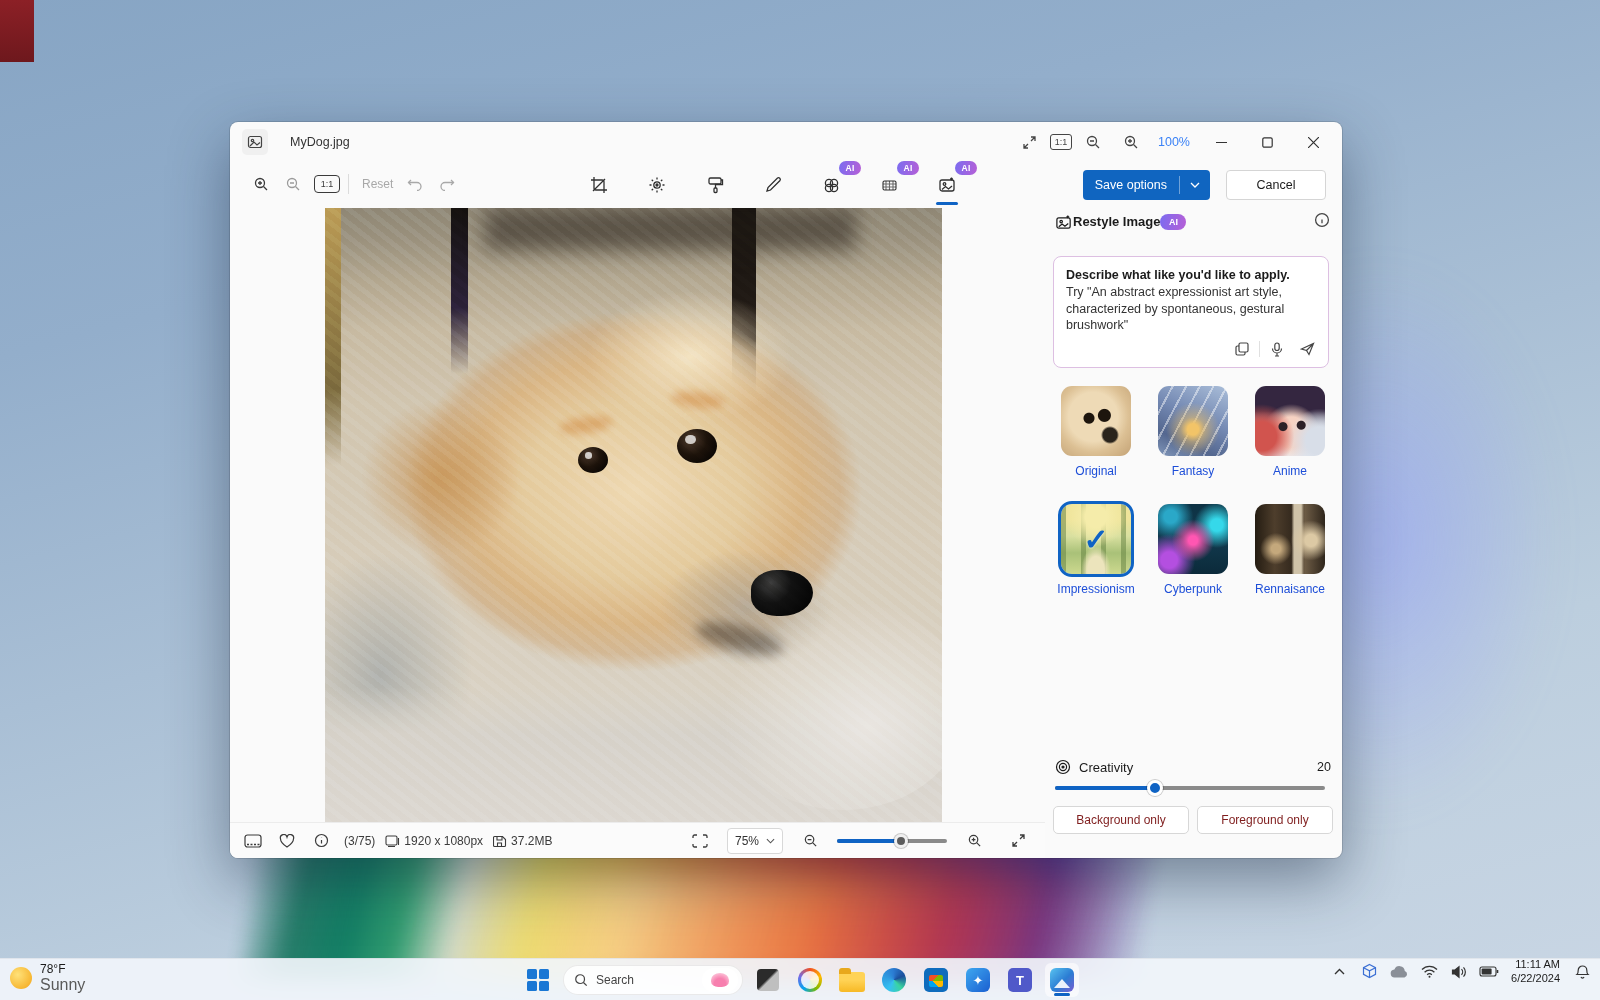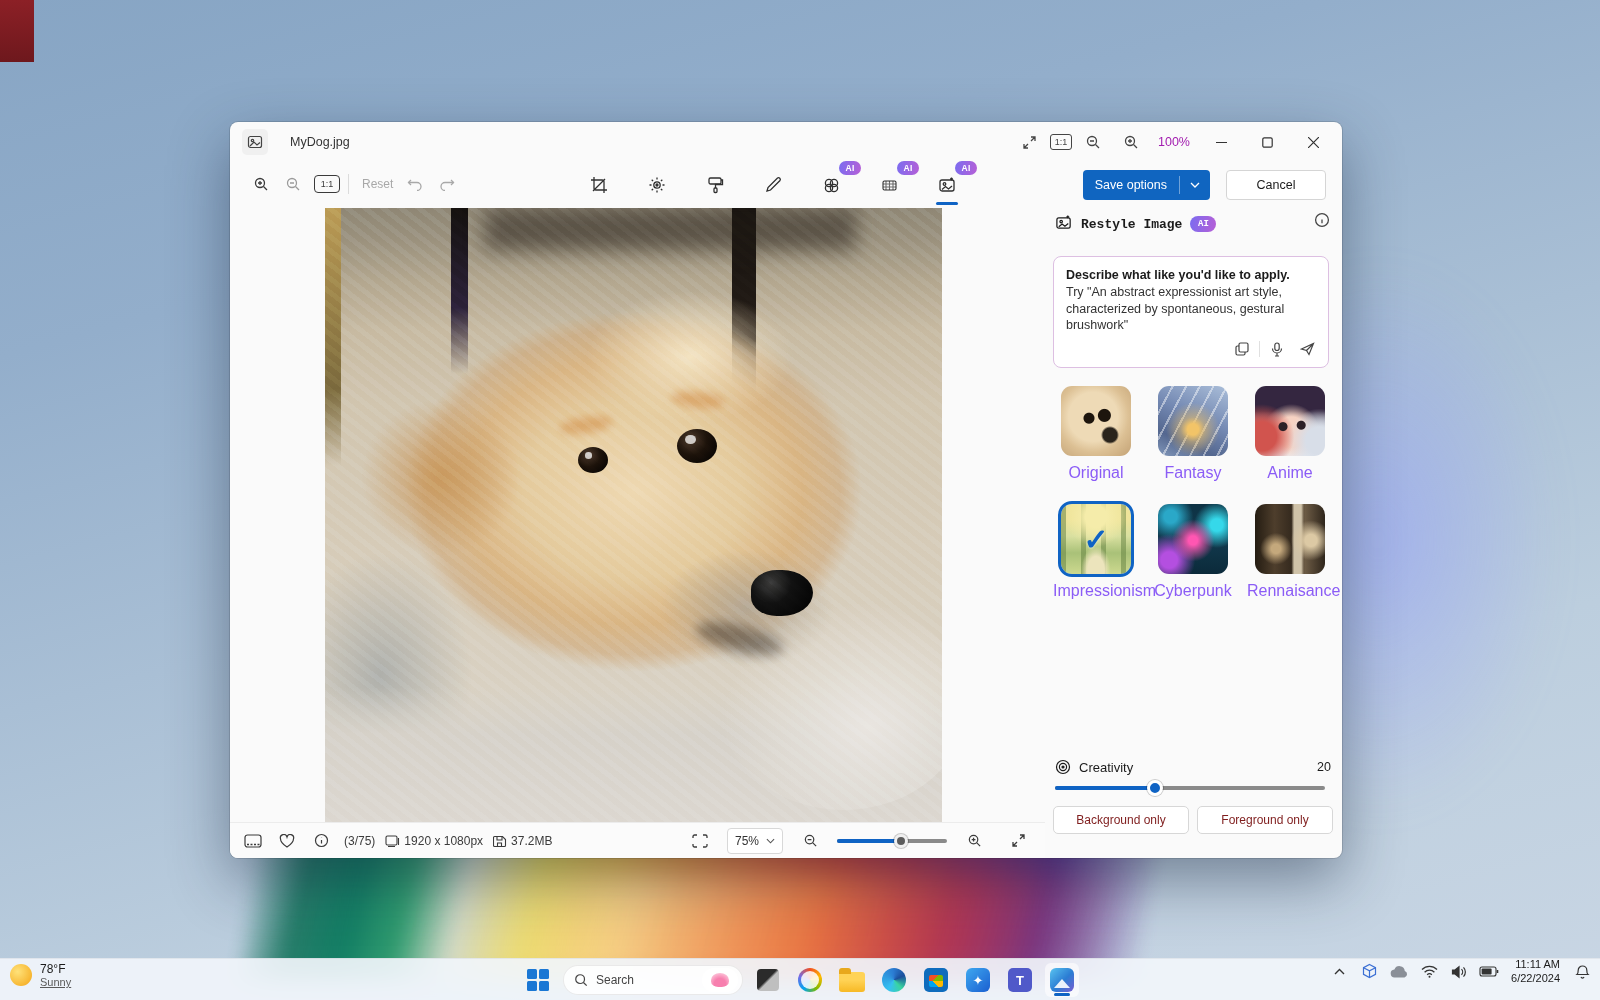--- a/index.html
+++ b/index.html
@@ -30,21 +30,21 @@
     box-shadow:0 22px 60px rgba(20,35,60,.45), 0 0 0 1px rgba(0,0,0,.12); color:#1b1b1b; }
 
   
   .titlebar { position:absolute; left:0; top:0; width:100%; height:40px; display:flex; align-items:center; }
   .app-tile { width:26px; height:26px; margin-left:12px; border-radius:5px; background:#f0f0f0;
     display:flex; align-items:center; justify-content:center; color:#444; }
   .title-text { margin-left:22px; font-size:12.5px; color:#333; }
   .title-right { position:absolute; right:8px; top:0; height:40px; display:flex; align-items:center; gap:4px; }
   .tbtn { width:34px; height:30px; display:flex; align-items:center; justify-content:center;
     color:#444; border-radius:4px; }
-  .zoom-pct { font-size:12.5px; color:#a21caf; padding:0 6px; }
+  .zoom-pct { font-size:12.5px; color:#3b82f6; padding:0 6px; }
   .winbtn { width:42px; height:34px; display:flex; align-items:center; justify-content:center; color:#333; }
 
   
   .toolbar { position:absolute; left:0; top:42px; width:100%; height:44px; }
   .tool-left { position:absolute; left:16px; top:6px; display:flex; align-items:center; gap:2px; }
   .tl-btn { height:28px; min-width:30px; padding:0 5px; display:flex; align-items:center; justify-content:center;
     color:#3a3a3a; font-size:12px; border-radius:4px; }
   .tl-btn.disabled { color:#a8a8a8; }
   .v-div { width:1px; height:20px; background:#dcdcdc; margin:0 6px; }
   .tool-center { position:absolute; left:352px; top:4px; display:flex; align-items:center; gap:24px; }
@@ -116,38 +116,38 @@
   .zoom-select { height:26px; width:56px; border:1px solid #d8d8d8; border-radius:4px; background:#fff;
     display:flex; align-items:center; justify-content:space-between; padding:0 7px; font-size:12px; color:#333; }
   .zslider { position:relative; width:110px; height:4px; border-radius:2px; background:#8a8a8a; }
   .zslider .fill { position:absolute; left:0; top:0; height:4px; width:58%; border-radius:2px; background:#0f63c4; }
   .zslider .thumb { position:absolute; left:58%; top:50%; transform:translate(-50%,-50%);
     width:14px; height:14px; border-radius:50%; background:#5c5c5c; border:3px solid #f0f0f0;
     box-shadow:0 0 0 1px rgba(0,0,0,.2); }
 
   
   .panel { position:absolute; left:815px; top:86px; width:297px; height:650px; }
-  .panel-head { position:absolute; left:10px; top:6px; display:flex; align-items:flex-end; gap:8px; color:#1b1b1b;font-family:Liberation Mono, monospace; }
+  .panel-head { position:absolute; left:10px; top:6px; display:flex; align-items:flex-start; color:#1b1b1b; }
   .panel-head .ttl { font-size:13px; font-weight:bold; }
   .ai-badge { width:26px; height:16px; border-radius:9px; background:linear-gradient(100deg,#7b6cf0,#b65fd6);
     color:#fff; font-size:9px; font-weight:bold; display:flex; align-items:center; justify-content:center; }
   .info-btn { position:absolute; right:12px; top:4px; color:#444; }
 
   .prompt { position:absolute; left:8px; top:48px; width:276px; height:112px; background:#fff;
     border:1px solid #ddbfe2; border-radius:8px; padding:10px 12px; }
   .prompt .p1 { font-size:12.5px; font-weight:bold; color:#1b1b1b; line-height:1.3; }
   .prompt .p2 { font-size:12.5px; color:#333; line-height:1.3; margin-top:1px; }
   .prompt-icons { position:absolute; right:8px; bottom:6px; display:flex; align-items:center; gap:4px; color:#454545; }
   .pi-btn { width:26px; height:24px; display:flex; align-items:center; justify-content:center; border-radius:4px; }
   .pi-div { width:1px; height:16px; background:#e0e0e0; }
 
   .styles-grid { position:absolute; left:8px; top:178px; width:280px; }
   .thumb-wrap { position:absolute; width:86px; text-align:center; }
   .thumb { width:70px; height:70px; margin:0 auto; border-radius:11px; position:relative; overflow:hidden; }
-  .thumb-label { margin-top:8px; font-size:16px; color:#8b5cf6; }
+  .thumb-label { margin-top:8px; font-size:12px; color:#1d4ed8; }
   .thumb.selected { outline:3px solid #0f63c4; outline-offset:0; }
   .check { position:absolute; inset:0; display:flex; align-items:center; justify-content:center;
     color:#0f63c4; font-size:30px; font-weight:bold; text-shadow:0 1px 2px rgba(255,255,255,.5); }
 
   .t-original { background:
     radial-gradient(circle at 40% 46%, #1d150d 0 5px, rgba(0,0,0,0) 6px),
     radial-gradient(circle at 62% 42%, #1d150d 0 6px, rgba(0,0,0,0) 7px),
     radial-gradient(circle at 70% 70%, #2a241c 0 7px, rgba(0,0,0,0) 9px),
     radial-gradient(circle at 46% 44%, #eedab6 0 45%, #dcc094 65%, #c3a275 100%); }
   .t-fantasy { background:
@@ -191,21 +191,21 @@
     display:flex; align-items:center; justify-content:center; font-size:12px; color:#7f1d1d; }
 
   
   .taskbar { position:absolute; left:0; top:958px; width:1600px; height:42px;
     background:rgba(241,245,251,.92); border-top:1px solid rgba(0,0,0,.05);
     backdrop-filter:blur(6px); }
   .weather { position:absolute; left:10px; top:3px; display:flex; align-items:center; gap:8px; }
   .sun-ic { width:22px; height:22px; border-radius:50%;
     background:radial-gradient(circle at 35% 35%, #ffe27a, #f7b733 70%, #ef9e1f); }
   .weather .t1 { font-size:12px; color:#1b1b1b; }
-  .weather .t2 { font-size:11px; color:#5a5a5a;text-decoration:underline; }
+  .weather .t2 { font-size:16px; color:#5a5a5a; }
   .tb-center { position:absolute; left:50%; top:0; height:42px; transform:translateX(-50%);
     display:flex; align-items:center; gap:8px; }
   .tb-ic { width:34px; height:34px; border-radius:6px; display:flex; align-items:center; justify-content:center; position:relative; }
   .start-ic { width:22px; height:22px; display:grid; grid-template-columns:10px 10px; grid-template-rows:10px 10px; gap:2px; }
   .start-ic span { background:#1a77d4; border-radius:1.5px; }
   .search-pill { width:180px; height:30px; border-radius:16px; background:rgba(255,255,255,.85);
     border:1px solid rgba(0,0,0,.08); display:flex; align-items:center; padding:0 4px 0 10px; gap:8px; }
   .search-pill .txt { font-size:12px; color:#444; flex:1; }
   .flower-pill { width:36px; height:24px; border-radius:12px; background:#fff; display:flex; align-items:center; justify-content:center; }
   .lotus { width:18px; height:14px; border-radius:50% 50% 40% 40%;

